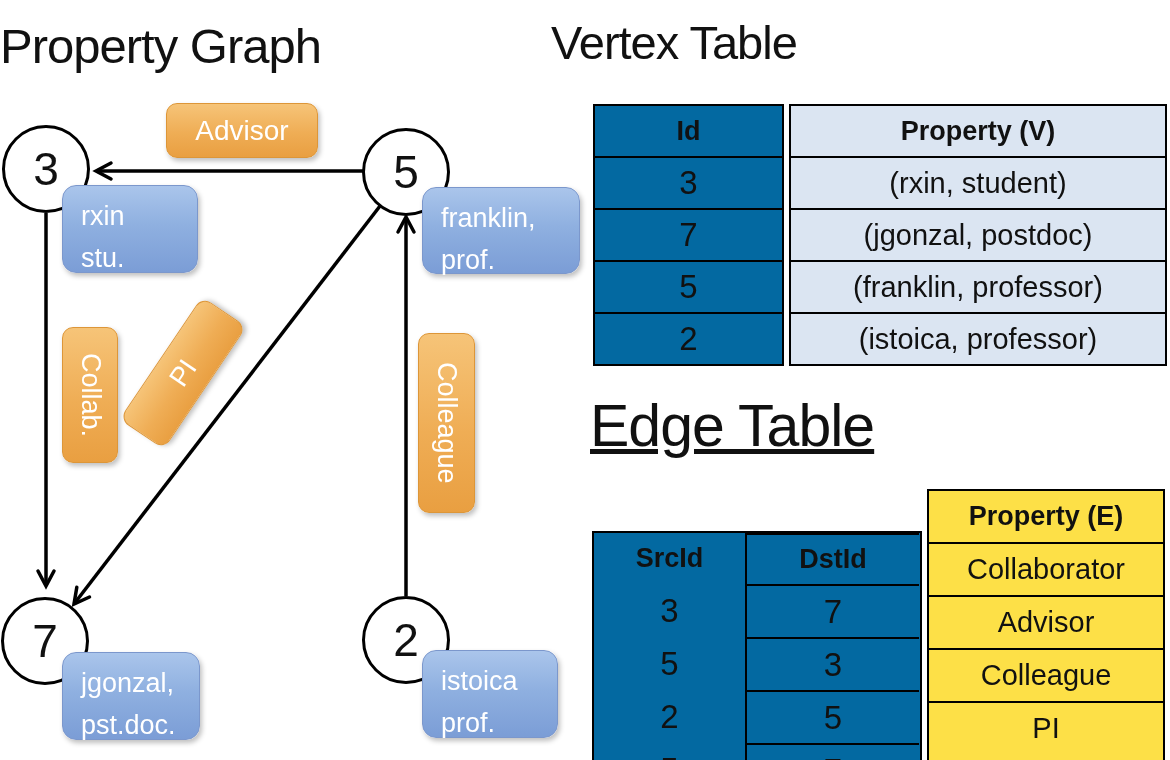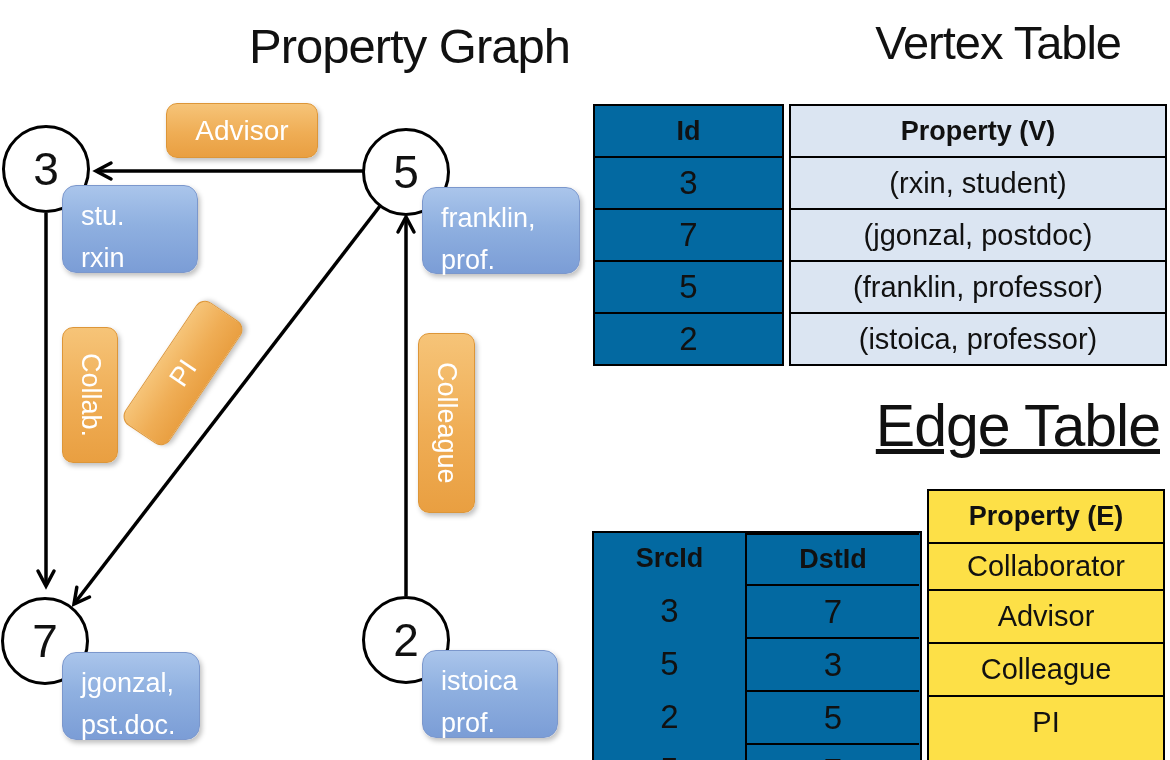--- a/index.html
+++ b/index.html
@@ -1,21 +1,21 @@
 <!DOCTYPE html>
 <html><head>
 <meta charset="utf-8">
 <style>
   html,body{margin:0;padding:0;background:#fff;}
   #stage{
     position:relative;width:1170px;height:760px;overflow:hidden;
     font-family:"Liberation Sans",sans-serif;background:#fff;
   }
   .title{
-    position:absolute;text-align:right;font-weight:300;color:#111;
+    position:absolute;text-align:left;font-weight:300;color:#111;
     letter-spacing:-1px;white-space:nowrap;
   }
   
   .node{
     position:absolute;width:88px;height:88px;border:3.5px solid #000;
     border-radius:50%;background:#fff;display:flex;align-items:center;
     justify-content:center;z-index:2;box-sizing:border-box;
   }
   .node-id{font-size:46px;font-weight:300;color:#111;}
   
@@ -81,22 +81,22 @@
     <span class="node-id">5</span>
   </div>
   <div class="node" style="left:1px;top:597px;">
     <span class="node-id">7</span>
   </div>
   <div class="node" style="left:362px;top:596px;">
     <span class="node-id">2</span>
   </div>
 
   <div class="vbox" style="left:62px;top:185px;width:136px;height:88px;">
+    <div>rxin</div>
     <div>stu.</div>
-    <div>rxin</div>
   </div>
   <div class="vbox" style="left:422px;top:187px;width:158px;height:87px;">
     <div>franklin,</div>
     <div>prof.</div>
   </div>
   <div class="vbox" style="left:62px;top:652px;width:138px;height:88px;">
     <div>jgonzal,</div>
     <div>pst.doc.</div>
   </div>
   <div class="vbox" style="left:422px;top:650px;width:136px;height:88px;">
@@ -156,20 +156,20 @@
         <div class="sub tcell tnum" style="width:151px;height:53px;">2</div>
         <div class="sub tcell tnum" style="width:174px;height:53px;">5</div>
       </div>
       <div class="pair" style="height:53px;">
         <div class="sub tcell tnum" style="width:151px;height:53px;">5</div>
         <div class="sub tcell tnum" style="width:174px;height:53px;">7</div>
       </div>
     </div>
     <div class="tcol tancol" style="width:238px;">
       <div class="tcell thead" style="height:51px;">Property (E)</div>
-      <div class="tcell tval" style="height:47px;">Collaborator</div>
+      <div class="tcell tval" style="height:53px;">Collaborator</div>
       <div class="tcell tval" style="height:53px;">Advisor</div>
       <div class="tcell tval" style="height:53px;">Colleague</div>
       <div class="tcell tval" style="height:53px;">PI</div>
     </div>
   </div>
 
 </div>
 
 </body></html>

